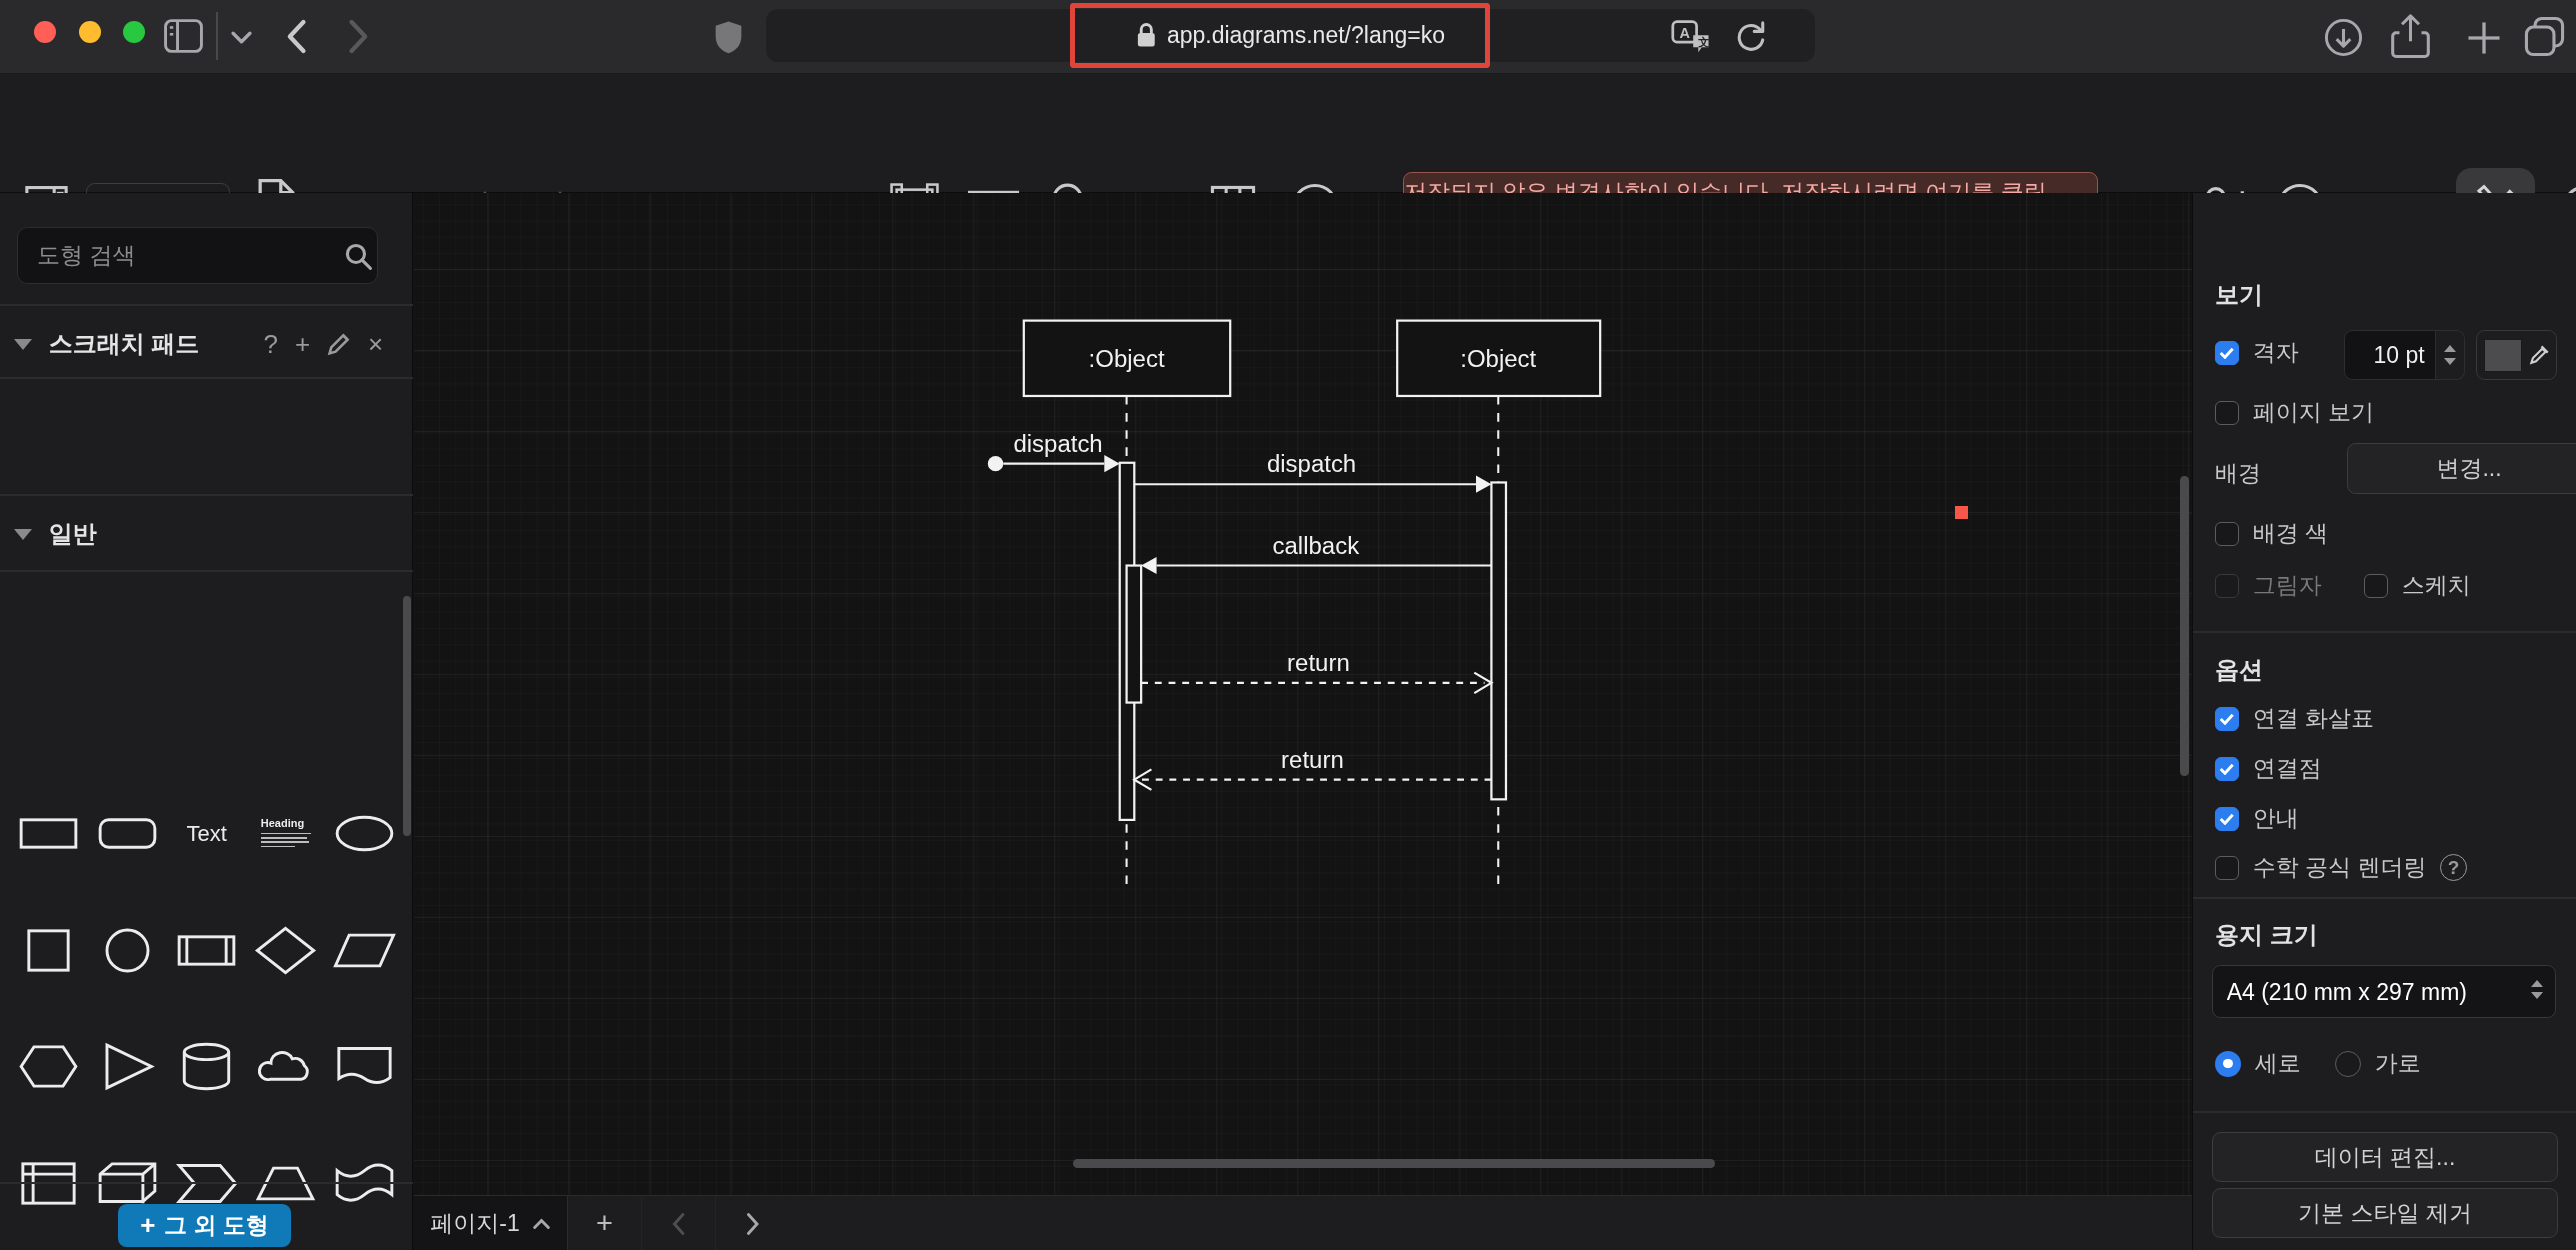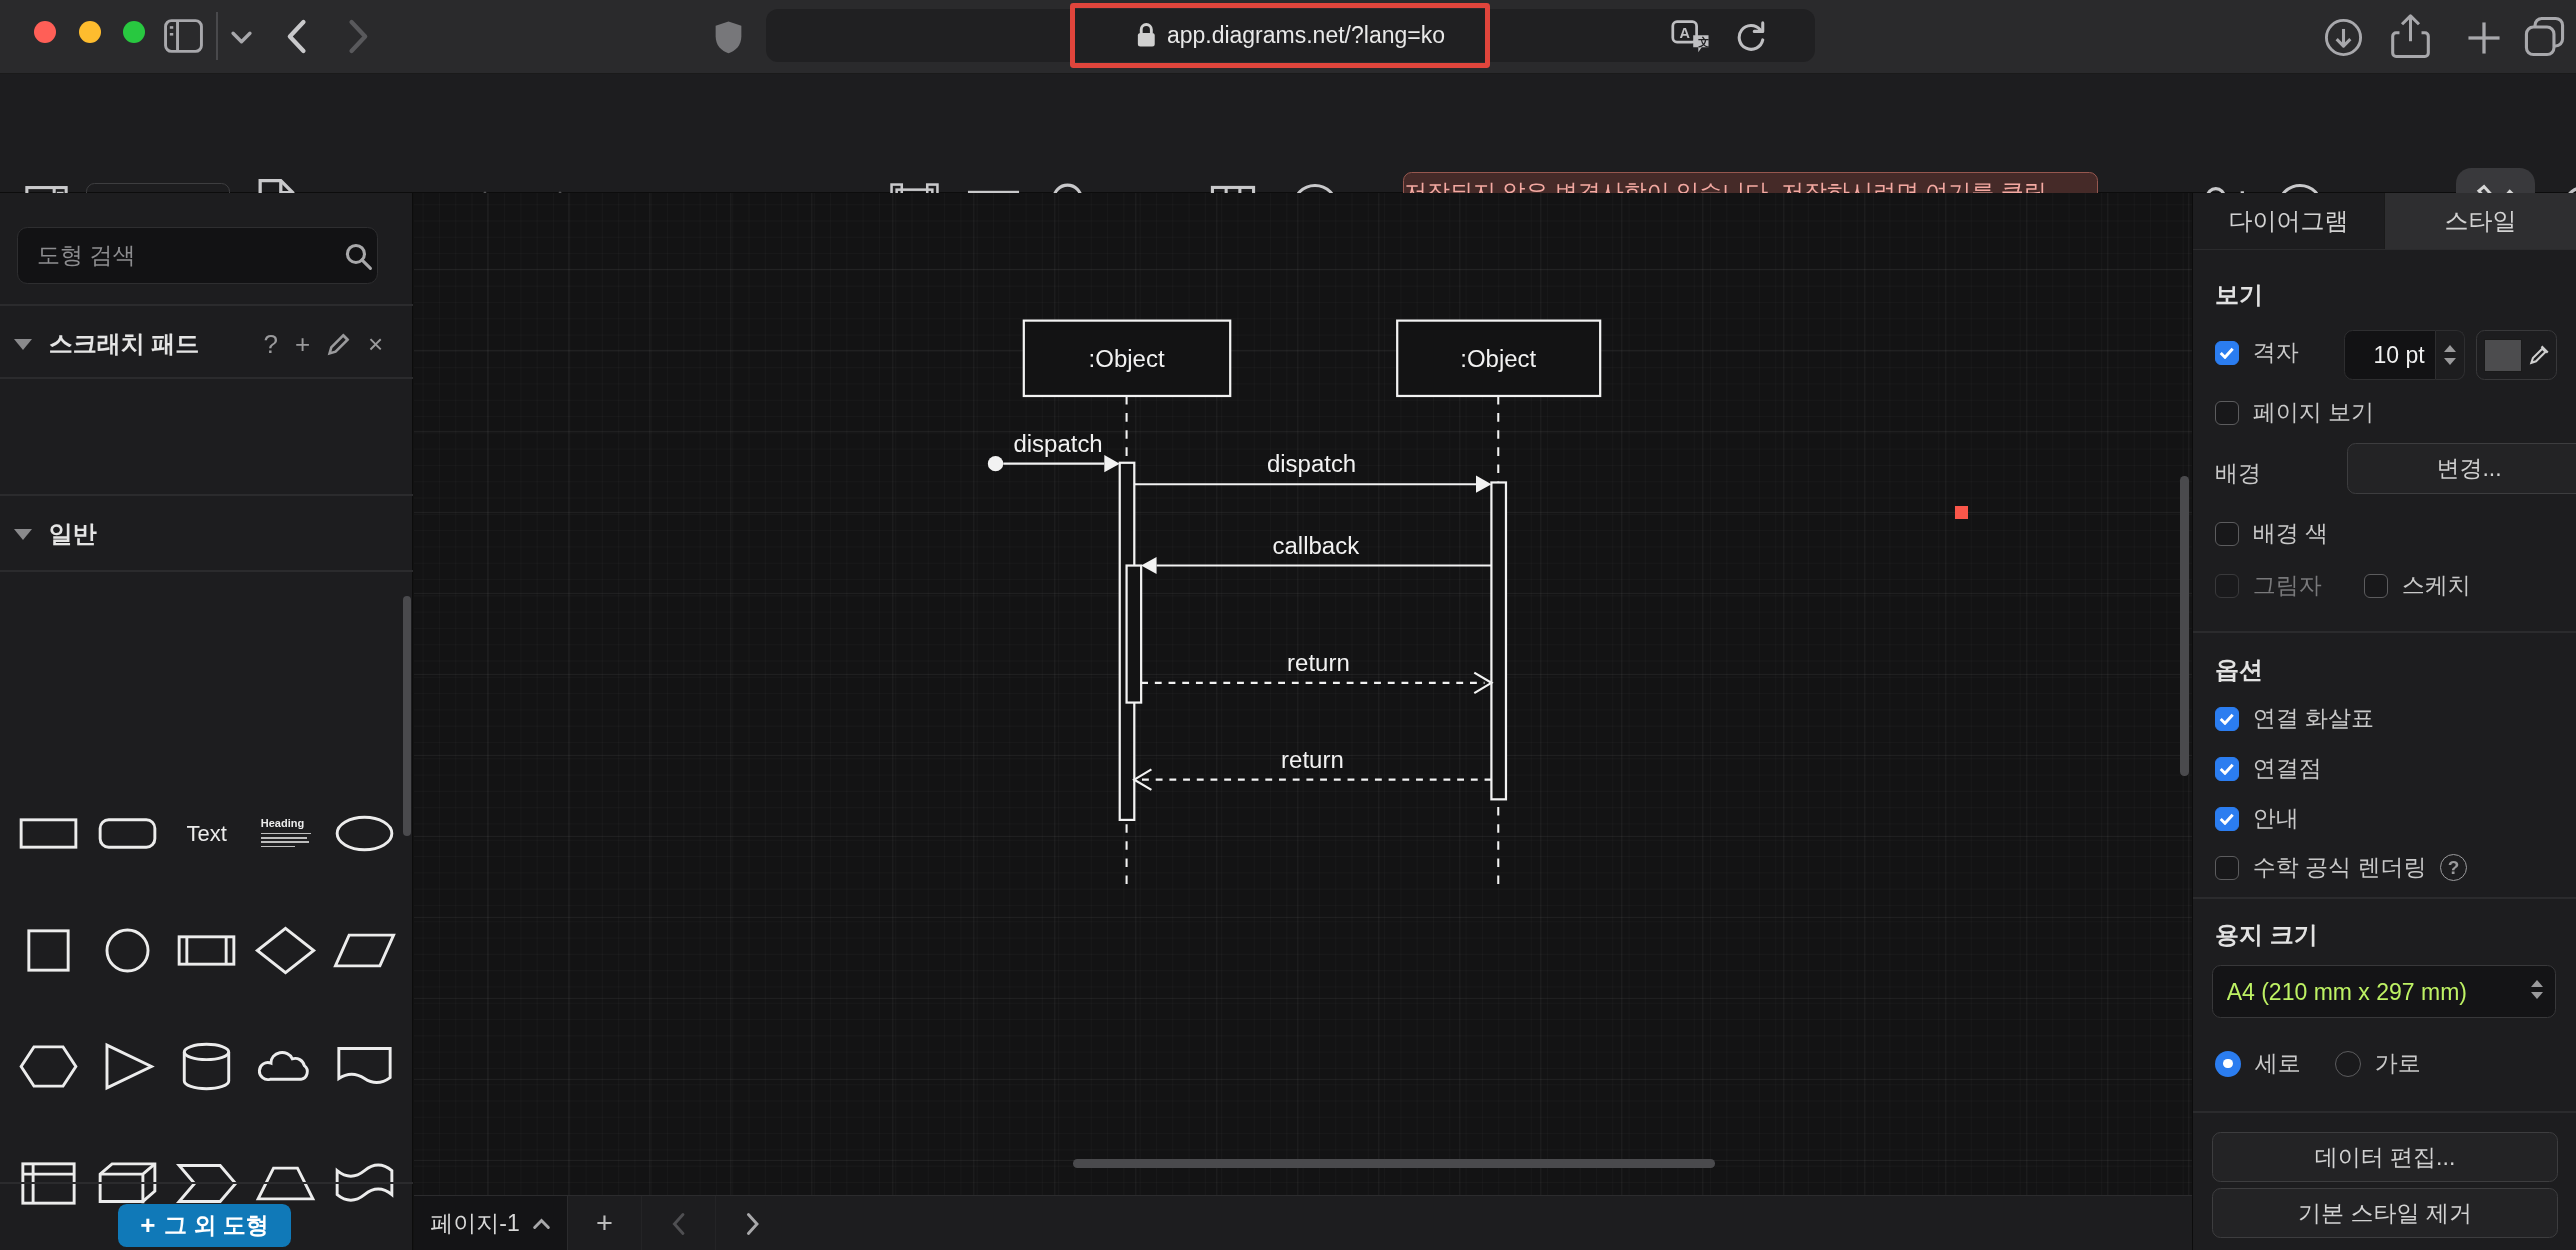--- a/index.html
+++ b/index.html
@@ -97,21 +97,21 @@
     display:flex; align-items:center; padding:0 6.9px; gap:6.9px; }
   .swatch { width:41px; height:33px; background:#4c4c4e; border:1.7px solid #1a1a1a; }
   .pbtn { position:absolute; background:#232325; border:1.7px solid #3d3d3f; border-radius:8.6px; color:#d2d2d2;
     font-size:23px; display:flex; align-items:center; justify-content:center; }
   .radio { width:26px; height:26px; border-radius:50%; }
   .radio.sel { background:#2b7df0; display:flex; align-items:center; justify-content:center; }
   .radio.sel::after { content:""; width:9.4px; height:9.4px; border-radius:50%; background:#fff; }
   .radio.unsel { background:#1a1a1c; border:1.7px solid #5c5c5e; }
   .help-ic { width:27px; height:27px; border:1.7px solid #9a9a9c; border-radius:50%; color:#9a9a9c; font-size:19px;
     display:flex; align-items:center; justify-content:center; font-weight:bold; }
-  select.paper { position:absolute; left:19px; top:0; width:344px; height:53px; background:#141416; color:#bef264;
+  select.paper { position:absolute; left:19px; top:0; width:344px; height:53px; background:#141416; color:#ffffff;
     border:1.7px solid #38383a; border-radius:8.6px; font-size:23px; padding:0 13.7px; appearance:none;
     font-family:"Liberation Sans",sans-serif; }
   .updn { position:absolute; display:flex; flex-direction:column; gap:4.3px; }
 </style>
 </head>
 <body>
 
 <div id="stage">
 
   <div id="chrome" class="abs">
@@ -484,24 +484,20 @@
         </svg>
     </div>
     <div class="pb-btn" style="border-right:none">
       <svg width="15.4" height="24" viewBox="0 0 18 28">
           <polyline points="4,3 14,14 4,25" fill="none" stroke="#a8a8aa" stroke-width="3.4" stroke-linecap="round"></polyline>
         </svg>
     </div>
   </div>
 
   <div id="panel" class="abs">
-    <div id="panel-tabs">
-      <div class="ptab">다이어그램</div>
-      <div class="ptab inactive">스타일</div>
-    </div>
 
     <div class="abs p-head" style="left:22px;top:86px">보기</div>
 
     <div class="row" style="top:144px">
       <div class="cb checked">
           <svg width="15.4" height="12" viewBox="0 0 18 14">
             <polyline points="2,7 7,12 16,2"></polyline>
           </svg>
         </div>
       <span>격자</span>

